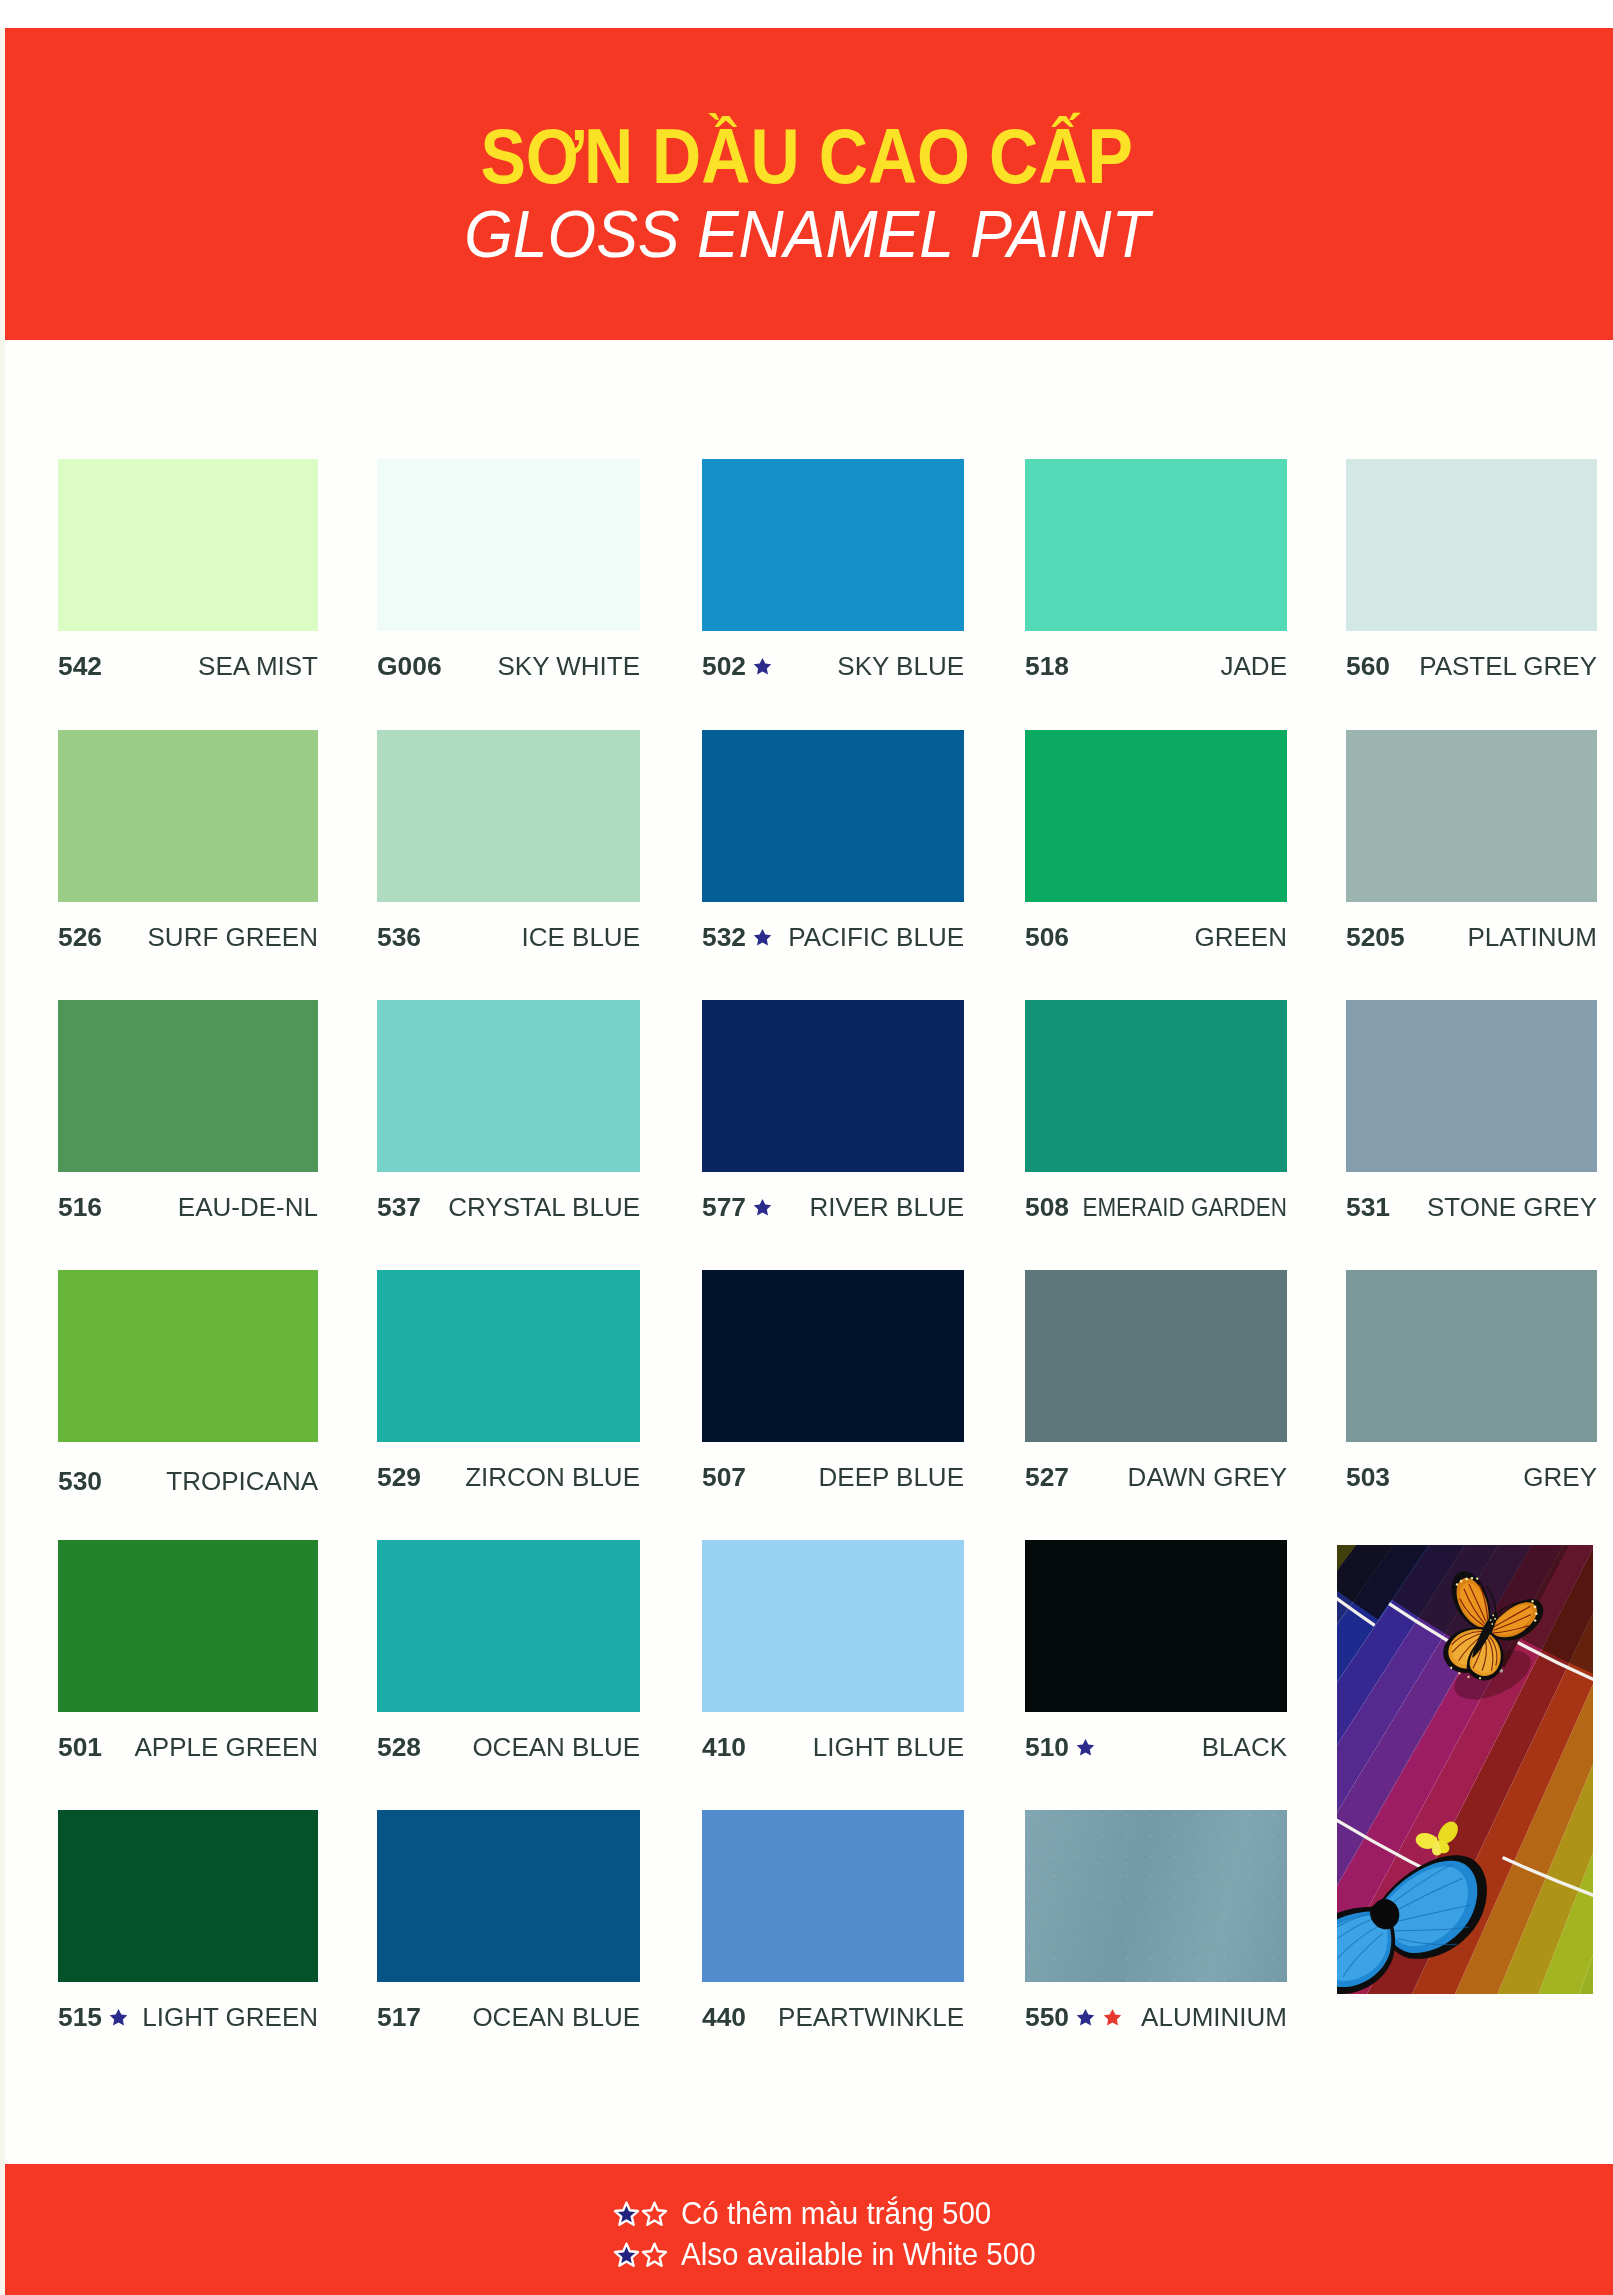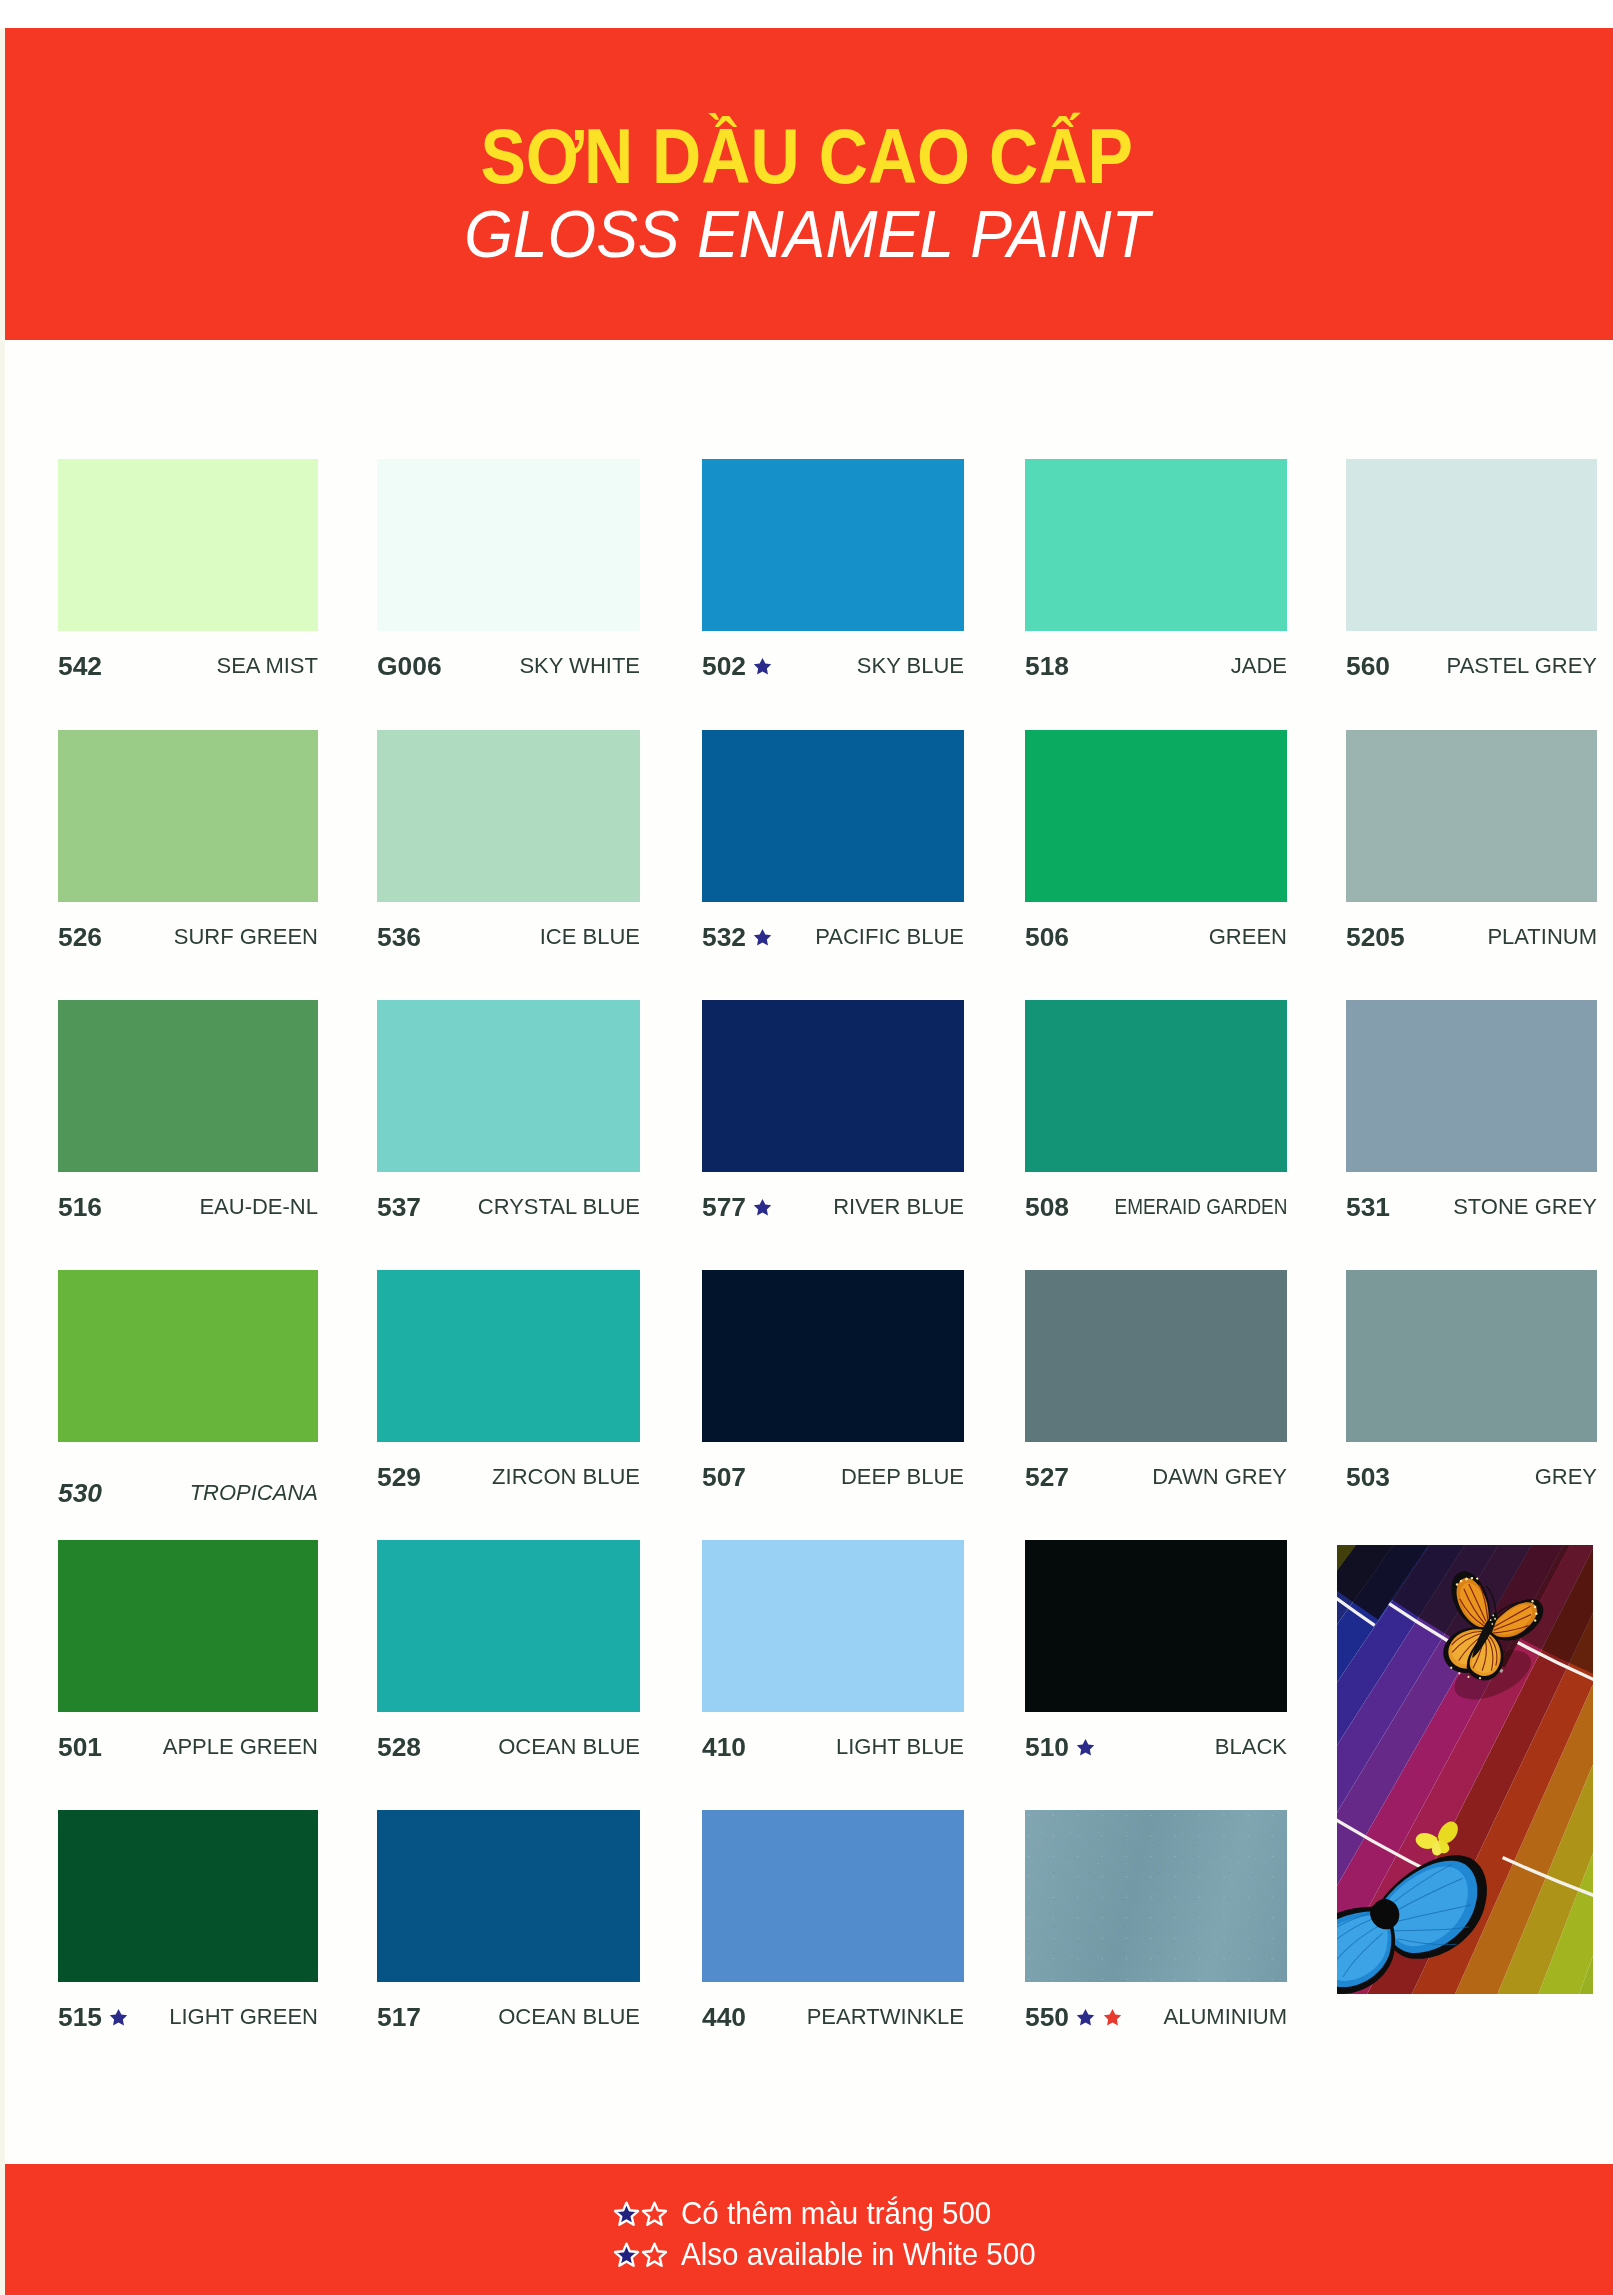--- a/index.html
+++ b/index.html
@@ -20,21 +20,21 @@
   .cell{position:absolute;}
   .sw{position:absolute;left:0;top:0;}
   .sw.metal{background-image:
     radial-gradient(circle at 16% 26%, rgba(255,255,255,.16) 0 0.5px, transparent 0.7px),
     radial-gradient(circle at 61% 72%, rgba(255,255,255,.13) 0 0.4px, transparent 0.7px),
     radial-gradient(circle at 83% 31%, rgba(0,0,0,.07) 0 0.5px, transparent 0.7px),
     linear-gradient(104deg, rgba(255,255,255,.07), rgba(0,0,0,.045) 42%, rgba(255,255,255,.06) 74%, rgba(0,0,0,.035));
     background-size:24.4px 20.5px,28px 31px,35px 27px,100% 100%;}
   .lbl{position:absolute;left:0;display:flex;align-items:center;color:#2c3e37;height:26.4px;white-space:nowrap;}
   .code{font-weight:bold;font-size:26.4px;line-height:26.4px;}
-  .nm{font-size:22px;line-height:26.4px;margin-left:auto;position:relative;}
+  .nm{font-size:26px;line-height:26.4px;margin-left:auto;position:relative;}
   .nmi{display:inline-block;transform-origin:right center;white-space:nowrap;}
   .star{display:inline-flex;align-items:center;margin-left:6.6px;margin-right:1.3px;}
   .star svg{display:block;}
   .star.blue svg path{fill:#2a2b8a;}
   .star.red  svg path{fill:#e8392f;}
   #photo{position:absolute;overflow:hidden;filter:saturate(0.93) brightness(0.96) contrast(1.02);}
   #photo svg{display:block;}
   #footnote{position:absolute;left:0;top:2165px;width:1613px;}
   .fn-line{font-size:32px;line-height:41px;white-space:nowrap;display:flex;align-items:center;
            justify-content:flex-start;padding-left:612px;}
@@ -170,21 +170,21 @@
   </div>
   <div class="cell" style="left:1346px;top:972px;width:251px;">
    <div class="sw" style="width:251px;height:172px;background-color:#849eae;"></div>
    <div class="lbl" style="top:194px;width:251px;">
     <span class="code">531</span>
           <span class="nm"><span class="nmi">STONE GREY</span></span>
    </div>
   </div>
   <div class="cell" style="left:58px;top:1242px;width:260px;">
    <div class="sw" style="width:260px;height:172px;background-color:#68b53c;"></div>
-   <div class="lbl" style="top:210px;width:260px;font-style:italic;">
+   <div class="lbl" style="top:198px;width:260px;">
     <span class="code">530</span>
           <span class="nm"><span class="nmi">TROPICANA</span></span>
    </div>
   </div>
   <div class="cell" style="left:377px;top:1242px;width:263px;">
    <div class="sw" style="width:263px;height:172px;background-color:#1daea4;"></div>
    <div class="lbl" style="top:194px;width:263px;">
     <span class="code">529</span>
           <span class="nm"><span class="nmi">ZIRCON BLUE</span></span>
    </div>

